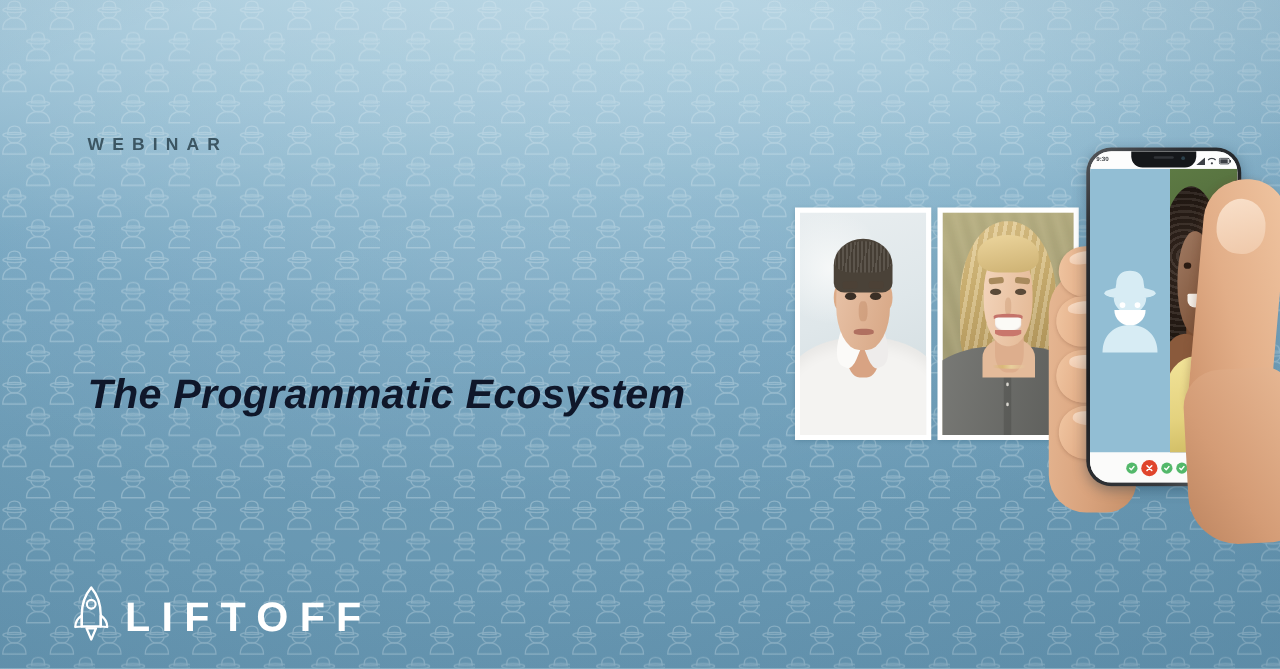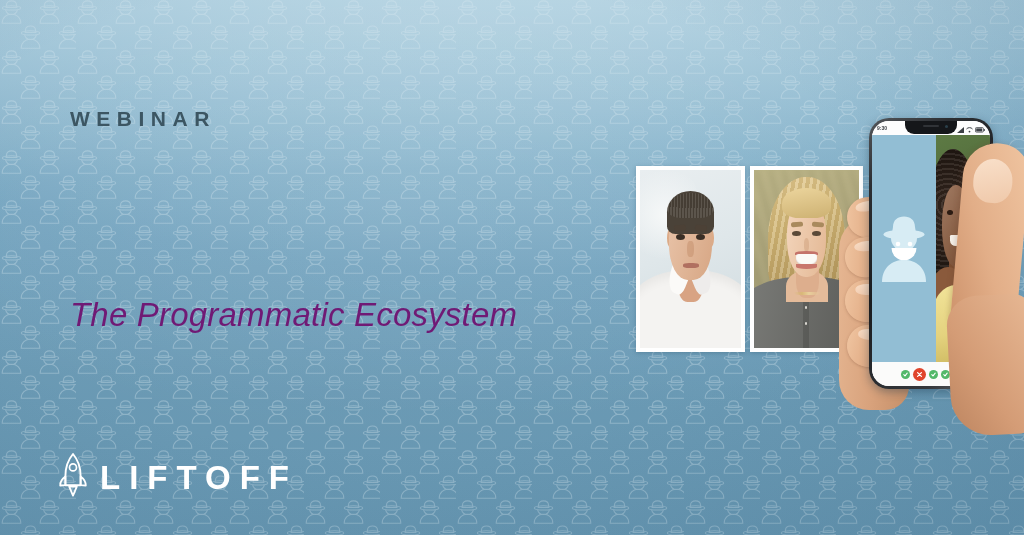--- a/index.html
+++ b/index.html
@@ -42,21 +42,21 @@
     inset: 0;
     background: radial-gradient(ellipse 85% 80% at 38% 40%, rgba(255,255,255,0.06) 0%, rgba(40,85,115,0.00) 55%, rgba(40,85,115,0.16) 100%);
     pointer-events: none;
   }
 
   
   .kicker {
     position: absolute;
     left: 70px;
     top: 108px;
-    font-size: 21px;
+    font-size: 14px;
     font-weight: bold;
     letter-spacing: 6.5px;
     color: #3c5663;
     line-height: 1;
   }
   .title {
     position: absolute;
     left: 64px;
     top: 140px;
     font-size: 70px;
@@ -66,31 +66,31 @@
     letter-spacing: -1.6px;
     white-space: pre-line;
     text-shadow: 0 1px 2px rgba(40,80,105,0.10);
   }
   .subtitle {
     position: absolute;
     left: 70px;
     top: 298px;
     font-size: 33px;
     font-style: italic;
-    font-weight: 400;
-    color: #701a75;
+    font-weight: 700;
+    color: #0f172a;
     letter-spacing: 0.2px;
     line-height: 1;
   }
 
   
   .logo {
     position: absolute;
     left: 58px;
-    top: 452px;
+    top: 468px;
     display: flex;
     align-items: center;
     gap: 12px;
   }
   .logo-wordmark {
     font-size: 33px;
     font-weight: bold;
     letter-spacing: 9px;
     color: #ffffff;
     line-height: 1;

